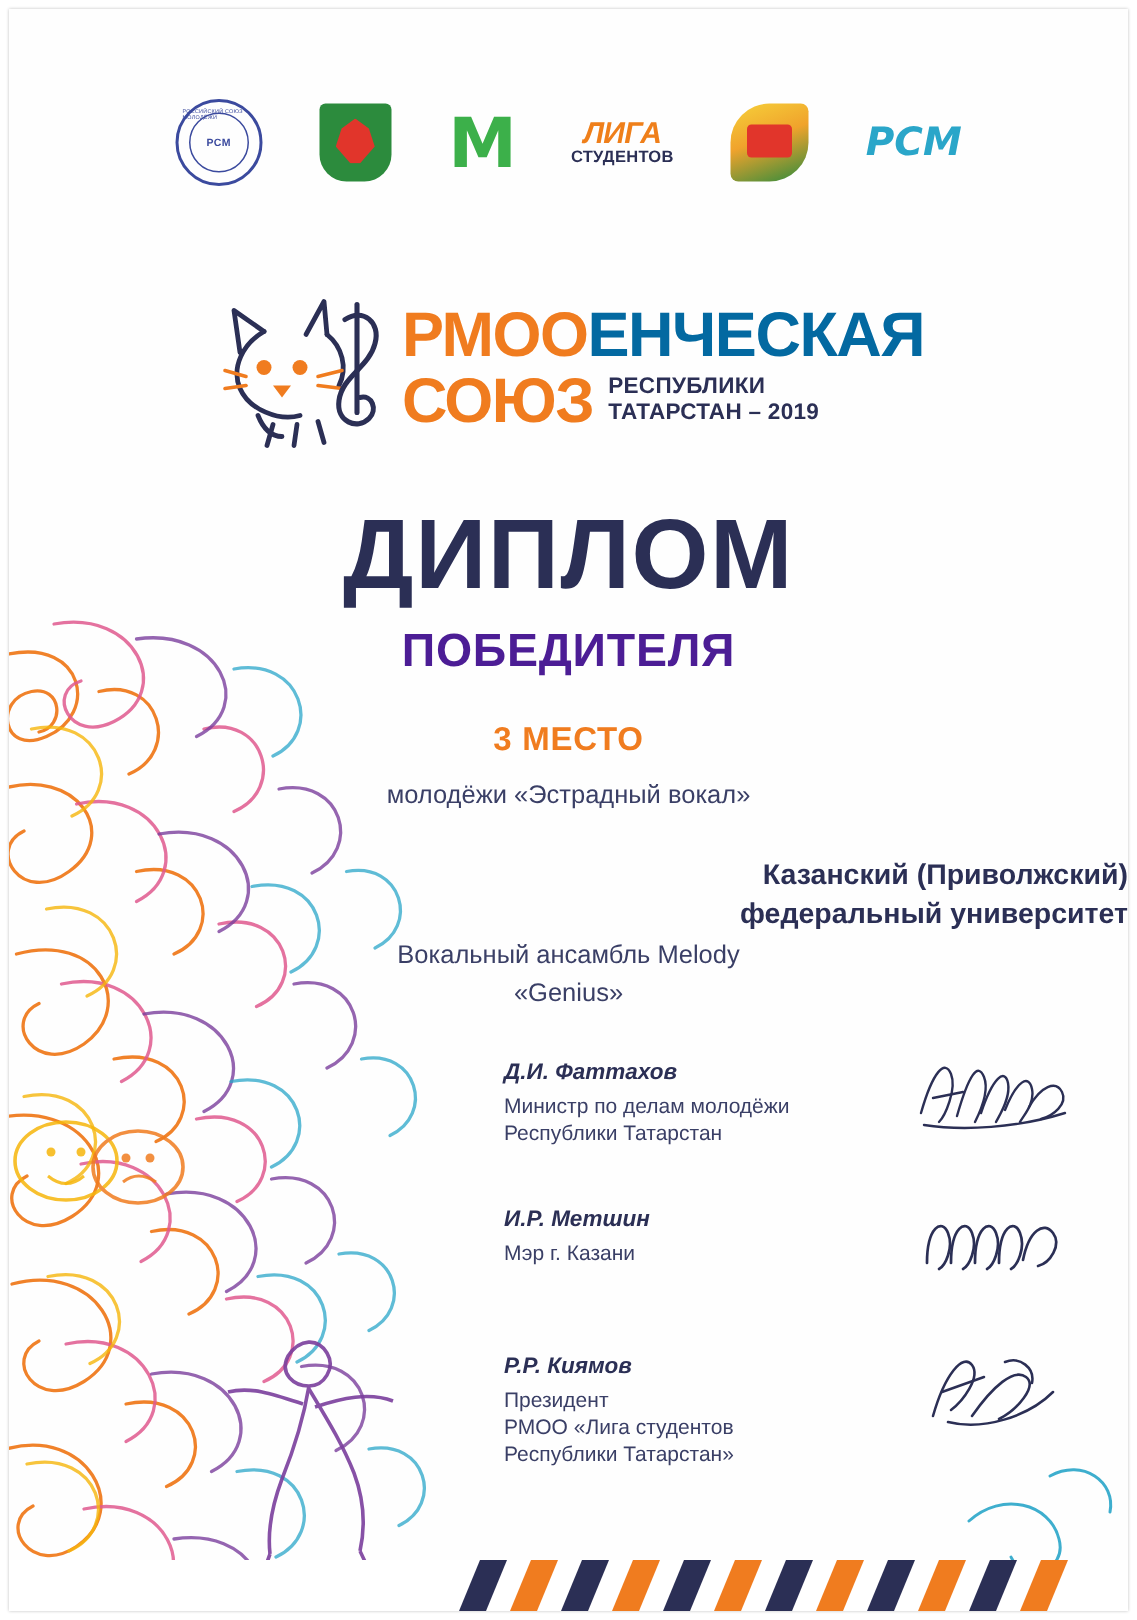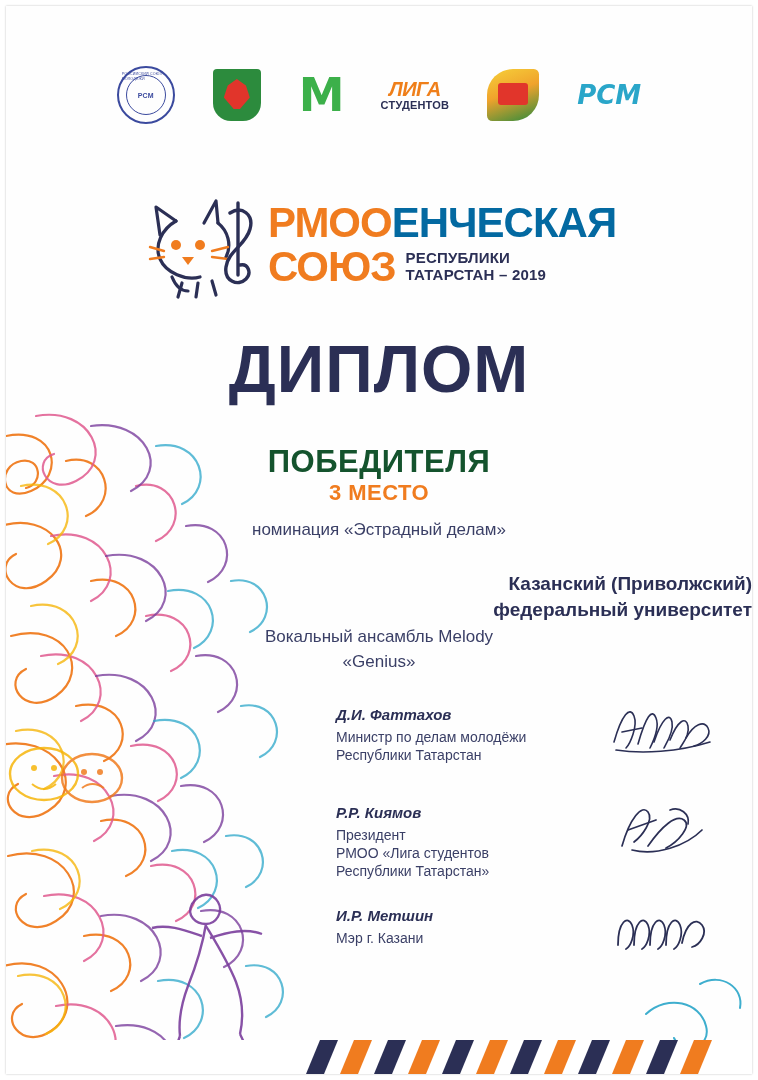--- a/index.html
+++ b/index.html
@@ -222,23 +222,22 @@
     color: #2b2f55;
     letter-spacing: 1px;
   }
   .diploma-sub {
     position: absolute;
     top: 410px;
     width: 746px;
     text-align: center;
     font-size: 31px;
     font-weight: bold;
-    color: #14532d;
+    color: #4c1d95;
     letter-spacing: .5px;
-    margin-top: 28px;
   }
   .place {
     position: absolute;
     top: 474px;
     width: 746px;
     text-align: center;
     font-size: 22px;
     font-weight: bold;
     color: #f07c1f;
     letter-spacing: .5px;
@@ -512,21 +511,21 @@
         </div>
       </div>
     </div>
   </div>
 
   <div class="diploma-title">ДИПЛОМ</div>
   <div class="diploma-sub">ПОБЕДИТЕЛЯ</div>
   <div class="place">3 МЕСТО</div>
 
   <div class="direction">
-    <div>номинация «Эстрадный делам»</div>
+    <div>молодёжи «Эстрадный вокал»</div>
   </div>
 
   <div class="org">
     <div>Казанский (Приволжский)</div>
     <div>федеральный университет</div>
   </div>
 
   <div class="participant">
     <div>Вокальный ансамбль Melody</div>
     <div>«Genius»</div>
@@ -547,49 +546,49 @@
           <path d="M30 46 C38 18 44 10 48 20 C52 30 44 46 42 50"></path>
           <path d="M46 44 C54 20 62 14 64 24 C66 34 58 46 56 50"></path>
           <path d="M62 42 C70 22 78 18 80 28 C82 38 74 46 72 50"></path>
           <path d="M78 40 C86 26 96 22 100 30 C104 38 94 46 86 48"></path>
           <path d="M8 52 C34 56 70 54 102 44"></path>
         </g>
       </svg>
     </div>
 
     <div class="sig-block">
+      <div class="sig-name">И.Р. Метшин</div>
+      <div class="sig-role">
+        <div>Мэр г. Казани</div>
+      </div>
+      <svg class="sig-mark" viewBox="0 0 110 62">
+        <g fill="none" stroke="#2b2f55" stroke-width="1.8" stroke-linecap="round">
+          <path d="M10 46 C10 22 20 16 24 26 C28 36 22 48 18 50"></path>
+          <path d="M26 46 C26 22 36 16 40 26 C44 36 38 48 34 50"></path>
+          <path d="M42 46 C42 22 52 16 56 26 C60 36 54 48 50 50"></path>
+          <path d="M58 46 C58 22 68 16 72 26 C76 36 70 48 66 50"></path>
+          <path d="M74 44 C78 24 88 18 94 26 C100 34 92 46 84 48"></path>
+        </g>
+      </svg>
+    </div>
+
+    <div class="sig-block">
       <div class="sig-name">Р.Р. Киямов</div>
       <div class="sig-role">
         <div>Президент</div>
         <div>РМОО «Лига студентов</div>
         <div>Республики Татарстан»</div>
       </div>
       <svg class="sig-mark" viewBox="0 0 110 62">
         <g fill="none" stroke="#2b2f55" stroke-width="1.7" stroke-linecap="round">
           <path d="M14 50 C22 22 34 8 40 16 C46 24 34 40 26 46"></path>
           <path d="M20 34 L48 24"></path>
           <path d="M40 50 C54 30 68 18 76 24 C84 30 70 46 58 52"></path>
           <path d="M62 14 C72 10 82 18 80 28"></path>
           <path d="M24 54 C48 60 78 50 94 34"></path>
-        </g>
-      </svg>
-    </div>
-
-    <div class="sig-block">
-      <div class="sig-name">И.Р. Метшин</div>
-      <div class="sig-role">
-        <div>Мэр г. Казани</div>
-      </div>
-      <svg class="sig-mark" viewBox="0 0 110 62">
-        <g fill="none" stroke="#2b2f55" stroke-width="1.8" stroke-linecap="round">
-          <path d="M10 46 C10 22 20 16 24 26 C28 36 22 48 18 50"></path>
-          <path d="M26 46 C26 22 36 16 40 26 C44 36 38 48 34 50"></path>
-          <path d="M42 46 C42 22 52 16 56 26 C60 36 54 48 50 50"></path>
-          <path d="M58 46 C58 22 68 16 72 26 C76 36 70 48 66 50"></path>
-          <path d="M74 44 C78 24 88 18 94 26 C100 34 92 46 84 48"></path>
         </g>
       </svg>
     </div>
   </div>
 
   <svg class="footer-stripes" viewBox="0 0 746 34">
     <g>
       <rect x="0" y="0" width="746" height="34" fill="#ffffff"></rect>
       <path d="M300 34 L314 0 L332 0 L318 34 Z" fill="#2b2f55"></path>
       <path d="M334 34 L348 0 L366 0 L352 34 Z" fill="#f07c1f"></path>

